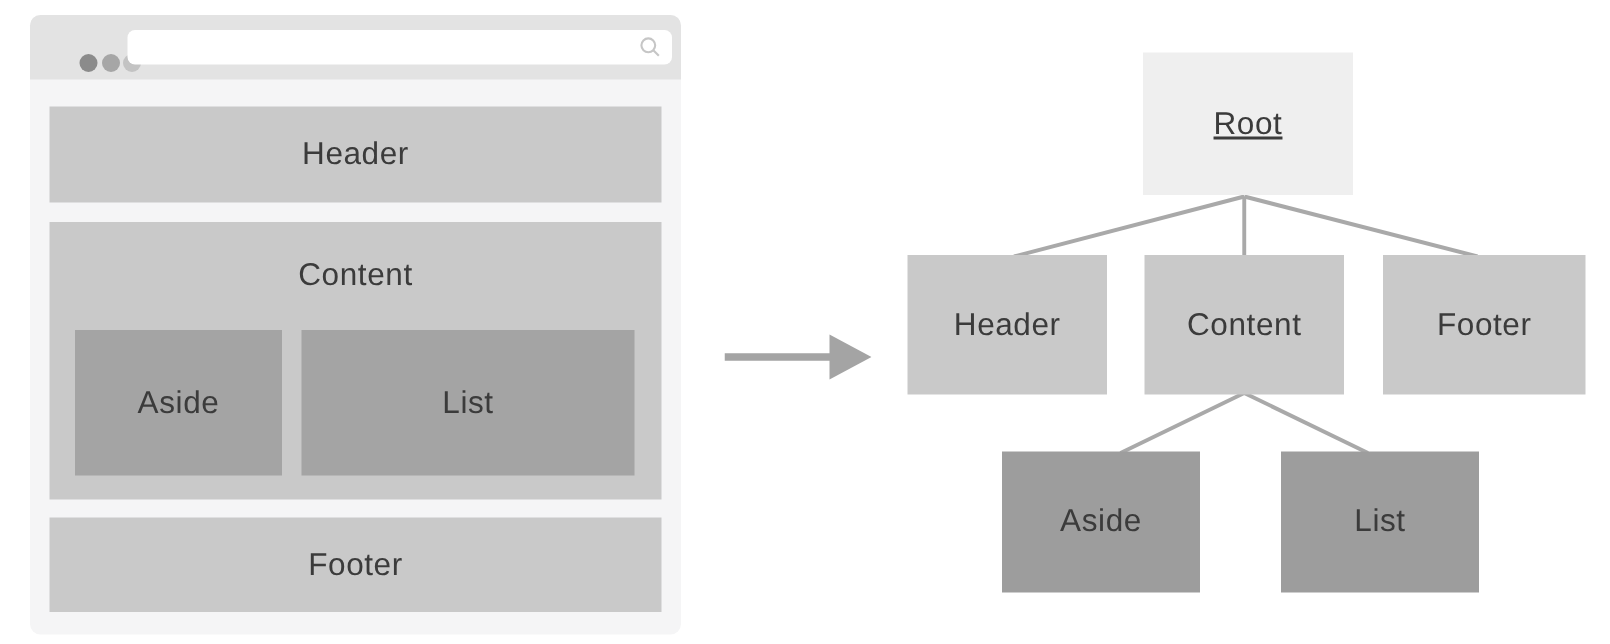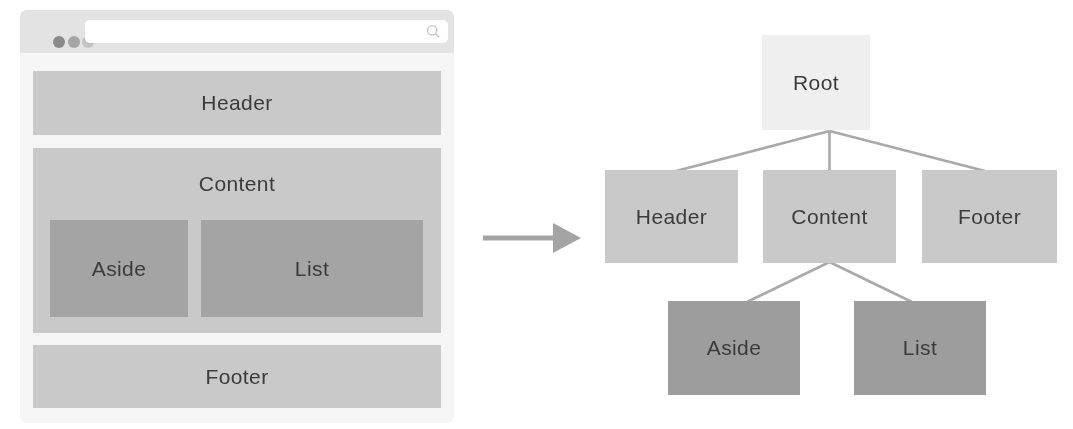--- a/index.html
+++ b/index.html
@@ -67,21 +67,21 @@
   #wf-aside { left: 17px;  width: 138px; }
   #wf-list  { left: 168px; width: 222px; }
   #wf-footer{ left: 13px; top: 335px; width: 408px; height: 63px; }
 
   
   #transform-arrow { left: 483px; top: 222px; width: 98px; height: 32px; }
 
   
   #tree-connectors { left: 0; top: 0; width: 1073px; height: 429px; z-index: 0; }
   .tree-node { z-index: 1; }
-  #tree-root   { left: 762px; top: 35px;  width: 108px; height: 95px; background: #efefef; }
+  #tree-root   { left: 762px; top: 35px;  width: 140px; height: 95px; background: #efefef; text-decoration: underline; }
   #tree-header { left: 605px; top: 170px; width: 133px; height: 93px; background: #c9c9c9; }
   #tree-content{ left: 763px; top: 170px; width: 133px; height: 93px; background: #c9c9c9; }
   #tree-footer { left: 922px; top: 170px; width: 135px; height: 93px; background: #c9c9c9; }
   #tree-aside  { left: 668px; top: 301px; width: 132px; height: 94px; background: #9d9d9d; }
   #tree-list   { left: 854px; top: 301px; width: 132px; height: 94px; background: #9d9d9d; }
 </style>
 </head>
 <body>
 
 <svg id="tree-connectors" class="abs" viewBox="0 0 1073 429" xmlns="http://www.w3.org/2000/svg">

